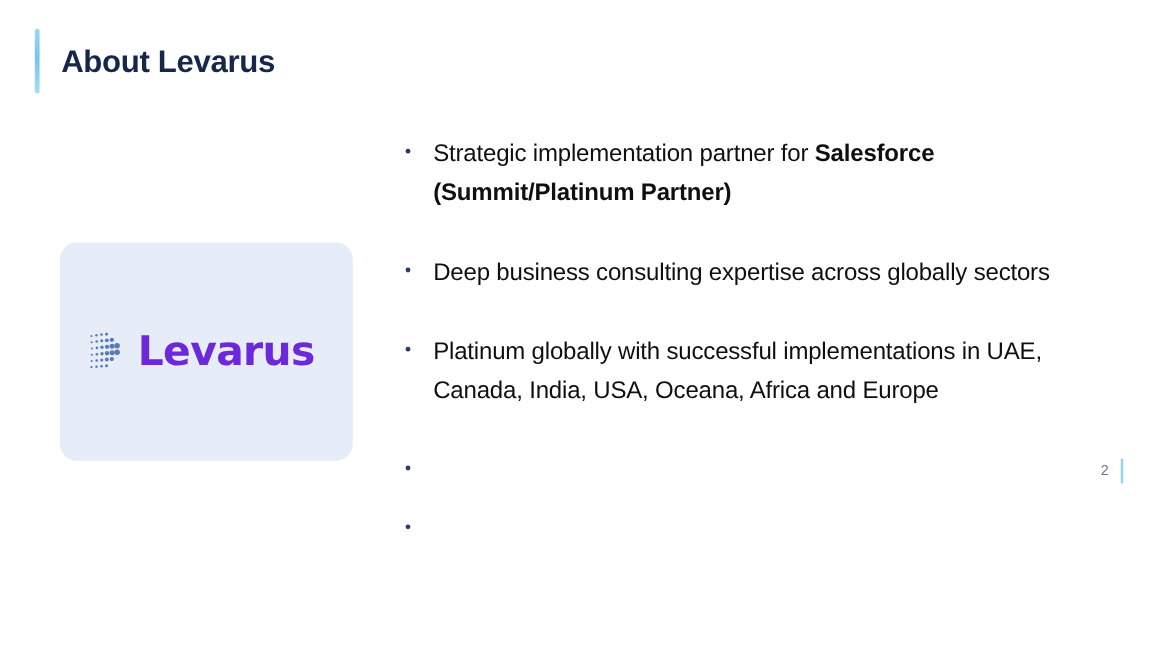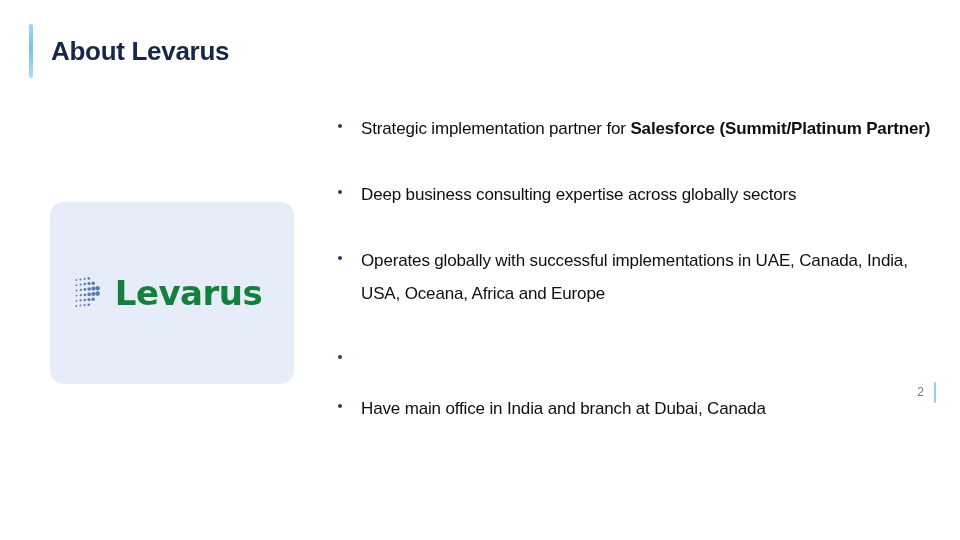--- a/index.html
+++ b/index.html
@@ -66,21 +66,21 @@
   }
   .logo-mark {
     width: 34px;
     height: 36px;
     flex: none;
     margin-right: 7px;
   }
   .logo-word {
     font-size: 34px;
     font-weight: 700;
-    color: #15803d;
+    color: #6d28d9;
     letter-spacing: -0.5px;
     line-height: 1;
     font-family: "DejaVu Sans", sans-serif;
   }
 
   
   .bullets {
     position: absolute;
     left: 338px;
     top: 112px;
@@ -97,21 +97,21 @@
   .bullet-dot {
     flex: none;
     width: 4px;
     height: 4px;
     border-radius: 50%;
     background: #2c3b63;
     margin-top: 12px;
     margin-right: 19px;
   }
   .bullet-text {
-    font-size: 17px;
+    font-size: 20px;
     line-height: 33px;
     color: #0f0f10;
     font-family: "Liberation Sans", sans-serif;
     letter-spacing: -0.15px;
   }
   .bullet-text b {
     font-weight: 700;
   }
 
   
@@ -203,33 +203,30 @@
     <div class="bullet-row">
       <span class="bullet-dot"></span>
       <div class="bullet-text">
         <span>Deep business consulting expertise across globally sectors</span><b></b><span></span>
       </div>
     </div>
 
     <div class="bullet-row">
       <span class="bullet-dot"></span>
       <div class="bullet-text">
-        <span>Operates globally with successful implementations in UAE, Canada, India, USA, Oceana, Africa and Europe</span><b></b><span></span>
+        <span>Platinum globally with successful implementations in UAE, Canada, India, USA, Oceana, Africa and Europe</span><b></b><span></span>
       </div>
     </div>
 
     <div class="bullet-row">
       <span class="bullet-dot"></span>
     </div>
 
     <div class="bullet-row">
       <span class="bullet-dot"></span>
-      <div class="bullet-text">
-        <span>Have main office in India and branch at Dubai, Canada</span><b></b><span></span>
-      </div>
     </div>
 
   </div>
 
   <div class="page-footer">
     <span class="page-number">2</span>
     <span class="page-accent"></span>
   </div>
 
 </div>

